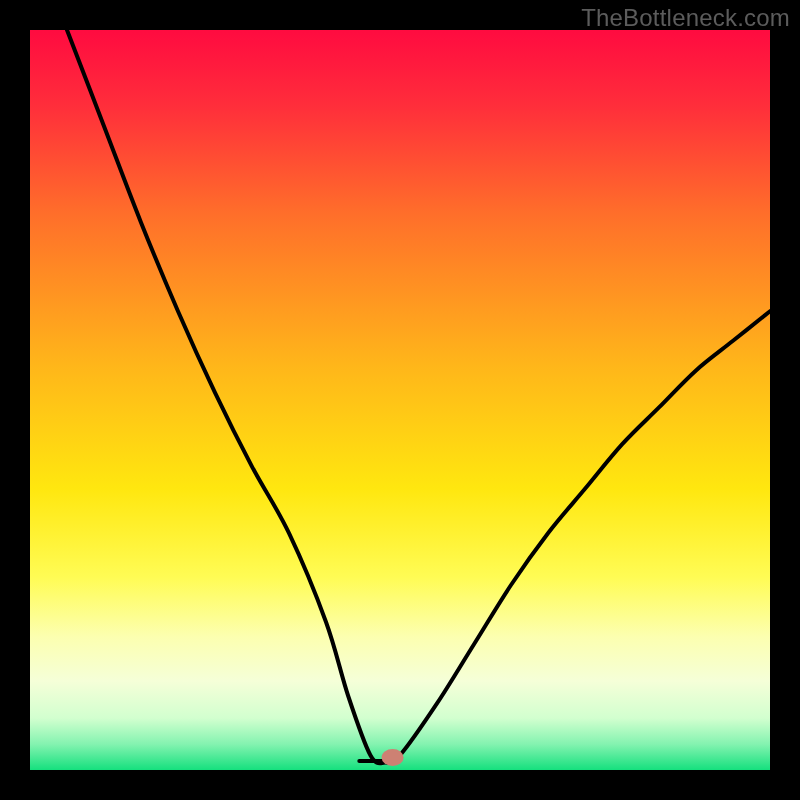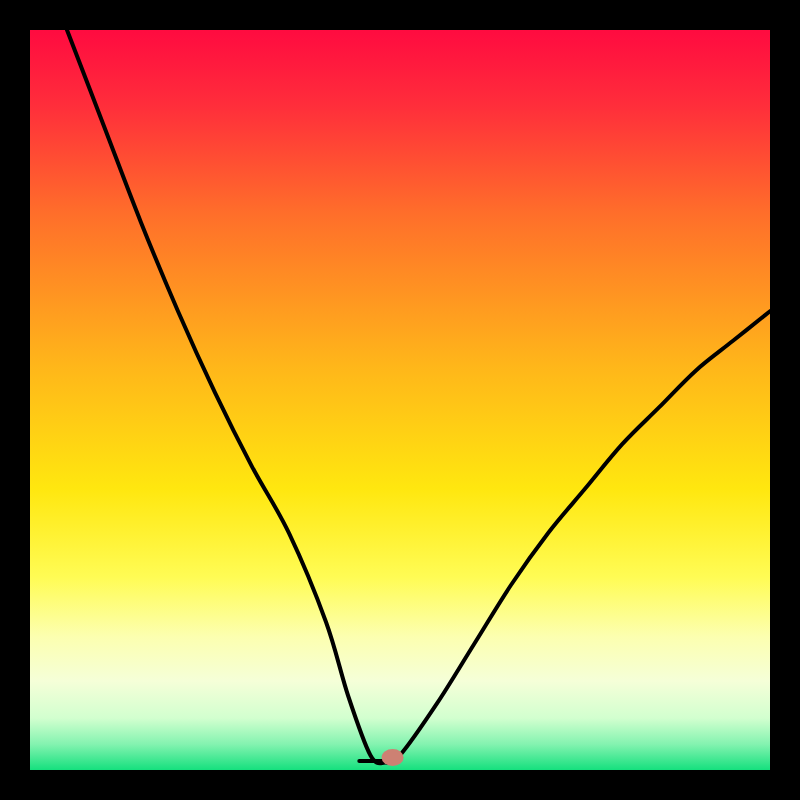--- a/index.html
+++ b/index.html
@@ -27,20 +27,21 @@
     z-index: 5;
   }
   svg {
     display: block;
   }
 </style>
 </head>
 <body>
 
 <div class="frame">
+  <div class="watermark">TheBottleneck.com</div>
   <svg id="chart-svg" width="800" height="800" viewBox="0 0 800 800">
     <defs>
       <linearGradient id="bg-grad" x1="0" y1="0" x2="0" y2="1">
           <stop offset="0%" stop-color="#ff0b40"></stop>
           <stop offset="10%" stop-color="#ff2d3b"></stop>
           <stop offset="25%" stop-color="#ff6f2a"></stop>
           <stop offset="45%" stop-color="#ffb51a"></stop>
           <stop offset="62%" stop-color="#ffe70f"></stop>
           <stop offset="74%" stop-color="#fffc55"></stop>
           <stop offset="82%" stop-color="#fcffb0"></stop>

